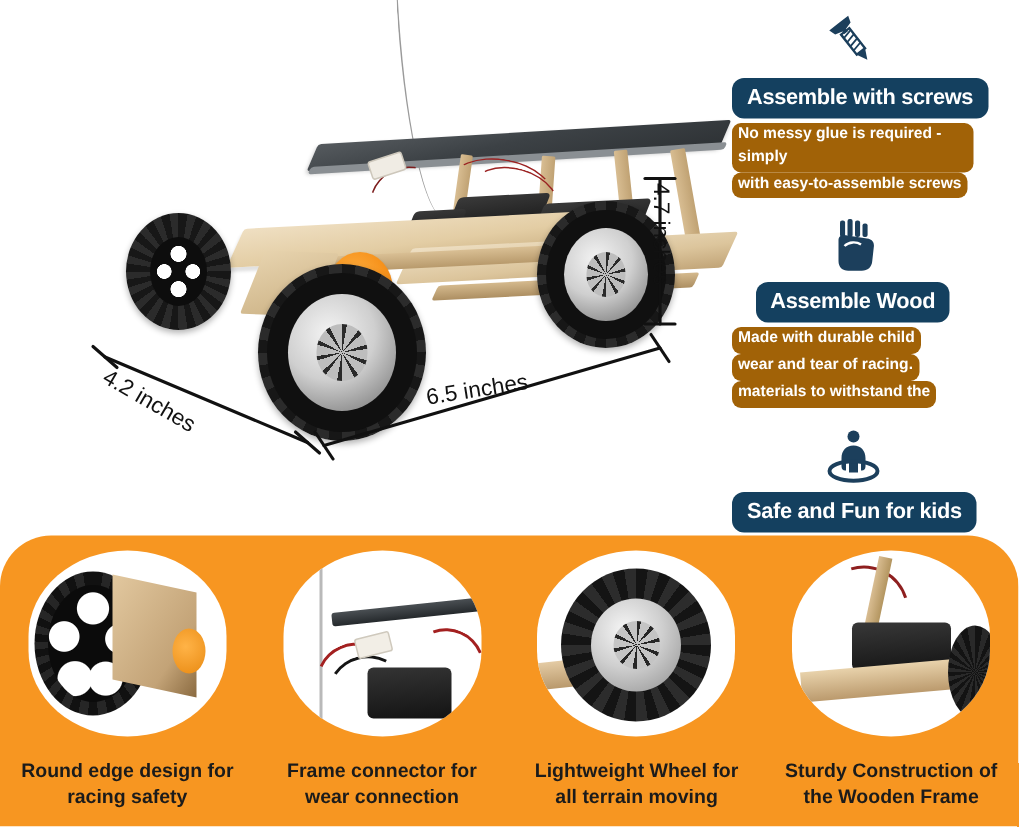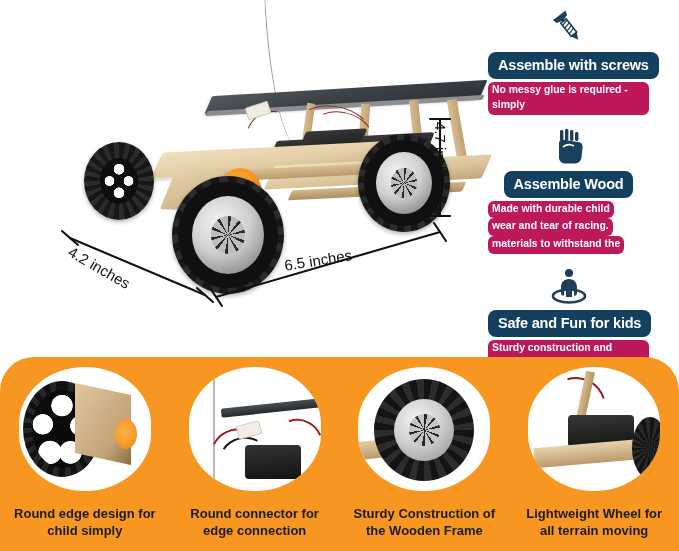--- a/index.html
+++ b/index.html
@@ -253,21 +253,21 @@
   .feature-title-wrap { text-align: center; }
   .feature-body {
     margin-top: 3px;
     font-size: 10.4px;
     line-height: 1.42;
     color: #ffffff;
     font-weight: bold;
   }
   .feature-body span.ln {
     display: block;
-    background: #be185d;
+    background: #a16207;
     padding: 1px 4px 2px 4px;
     border-radius: 6px;
     width: fit-content;
   }
 
   
   #bottom-band {
     position: absolute;
     left: 0; top: 357px;
     width: 679px;
@@ -506,20 +506,21 @@
             <path d="M16.8 14 L23.2 12.6 M16.8 17.5 L23.2 16.1 M16.8 21 L23.2 19.6 M16.8 24.5 L23.2 23.1" stroke="#1c3f5c" stroke-width="1.2"></path>
             <path d="M16.5 28 L20 35 L23.5 28 Z" fill="#1c3f5c"></path>
           </g>
         </svg>
       </div>
       <div class="feature-title-wrap">
         <div class="feature-title">Assemble with screws</div>
       </div>
       <div class="feature-body">
         <span class="ln">No messy glue is required - simply</span>
+        <span class="ln">with easy-to-assemble screws</span>
       </div>
     </div>
 
     <div class="feature-block" style="margin-top:8px;">
       <div class="feature-icon">
         <svg width="42" height="40" viewBox="0 0 42 40">
           <g fill="#1c3f5c">
             <rect x="12" y="3" width="3.4" height="11" rx="1.4"></rect>
             <rect x="17" y="2" width="3.4" height="12" rx="1.4"></rect>
             <rect x="22" y="3" width="3.4" height="11" rx="1.4"></rect>
@@ -597,29 +598,29 @@
         <div class="p4-box"></div>
         <div class="p4-deck"></div>
         <div class="p4-tire"></div>
       </div>
     </div>
   </div>
 
   <div id="caption-row">
     <div class="caption">
       <div>Round edge design for</div>
-      <div>child simply</div>
+      <div>racing safety</div>
     </div>
     <div class="caption">
-      <div>Round connector for</div>
-      <div>edge connection</div>
+      <div>Frame connector for</div>
+      <div>wear connection</div>
+    </div>
+    <div class="caption">
+      <div>Lightweight Wheel for</div>
+      <div>all terrain moving</div>
     </div>
     <div class="caption">
       <div>Sturdy Construction of</div>
       <div>the Wooden Frame</div>
     </div>
-    <div class="caption">
-      <div>Lightweight Wheel for</div>
-      <div>all terrain moving</div>
-    </div>
   </div>
 
 </div>
 
 </body></html>

